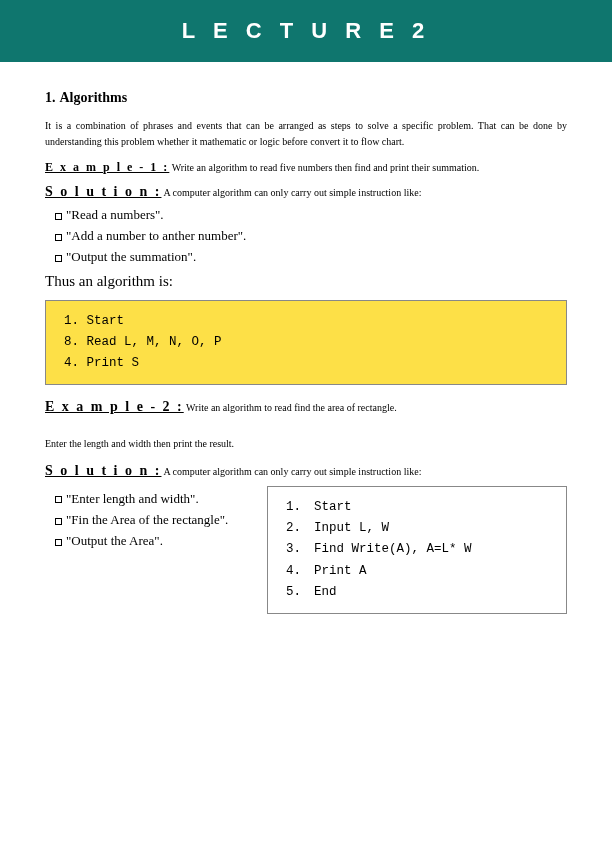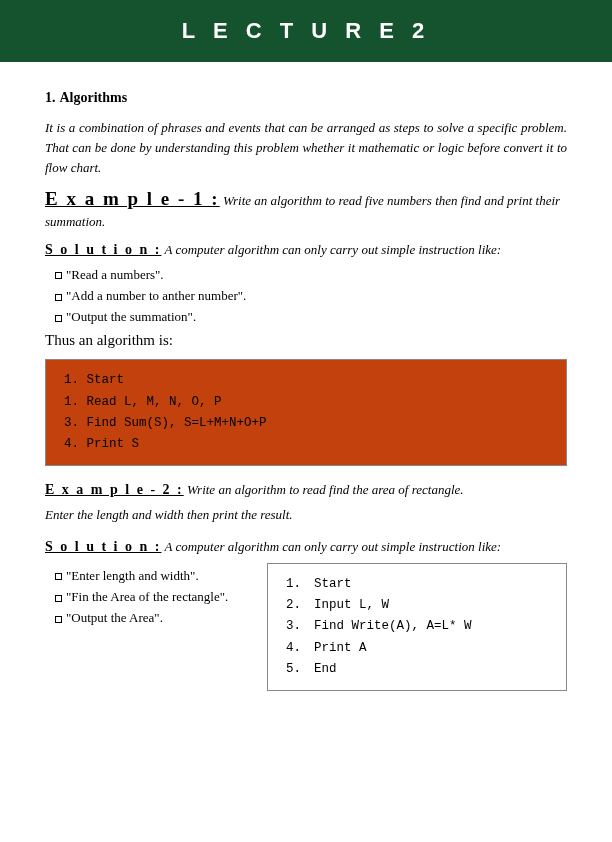--- a/index.html
+++ b/index.html
@@ -7,21 +7,21 @@
       width: 612px;
       min-height: 842px;
       background: #fff;
       font-family: 'Times New Roman', Times, serif;
       font-size: 13px;
       color: #000;
       padding: 0;
     }
 
     .header-bar {
-      background: #14532d;
+      background: #0f766e;
       width: 100%;
       padding: 18px 20px;
       text-align: center;
     }
     .header-title {
       color: #fff;
       font-size: 22px;
       font-weight: bold;
       letter-spacing: 6px;
       font-family: Arial, sans-serif;
@@ -32,41 +32,40 @@
     }
 
     .section-heading {
       font-weight: bold;
       font-size: 14px;
       margin-bottom: 6px;
     }
 
     .body-text {
       text-align: justify;
-      font-size: 13px;
+      font-size: 10px;
       line-height: 1.55;
       margin-bottom: 6px;
-      font-style: italic;
     }
 
     .bullet-item {
       margin-left: 10px;
       margin-bottom: 3px;
       font-size: 13px;
       line-height: 1.4;
     }
 
     .algo-box {
       border: 1.5px solid #888;
       padding: 10px 18px;
       margin: 10px 0 14px 0;
       font-family: 'Courier New', Courier, monospace;
       font-size: 12.5px;
       line-height: 1.7;
-      background: #c2410c;
+      background: #fde047;
     }
 
     .algo-box-right {
       border: 1.5px solid #888;
       padding: 10px 18px;
       margin: 0 0 0 auto;
       font-family: 'Courier New', Courier, monospace;
       font-size: 12.5px;
       line-height: 1.7;
       background: #fff;
@@ -111,21 +110,21 @@
 <div class="content">
 
   <div style="display:flex; gap:4px; margin-bottom:6px; margin-top:8px;">
     <span class="section-heading">1.</span>
     <span class="section-heading">Algorithms</span>
   </div>
 
   <p class="body-text">It is a combination of phrases and events that can be arranged as steps to solve a specific problem. That can be done by understanding this problem whether it mathematic or logic before convert it to flow chart.</p>
 
   <div style="margin-top:10px; margin-bottom:4px;">
-    <span class="underline-bold" style="letter-spacing:2px; font-size:19px;">E x a m p l e - 1 :</span><span class="body-text" style="display:inline;"> Write an algorithm to read five numbers then find and print their summation.</span>
+    <span class="underline-bold" style="letter-spacing:2px; font-size:12px;">E x a m p l e - 1 :</span><span class="body-text" style="display:inline;"> Write an algorithm to read five numbers then find and print their summation.</span>
   </div>
 
   <div style="margin-top:8px; margin-bottom:6px;">
     <span class="underline-bold" style="letter-spacing:2px; font-size:14px;">S o l u t i o n :</span><span class="body-text" style="display:inline;"> A computer algorithm can only carry out simple instruction like:</span>
   </div>
 
   <div>
     <div class="bullet-item">
       <span class="small-square"></span><span>"Read a numbers".</span>
     </div>
@@ -134,26 +133,25 @@
     </div>
     <div class="bullet-item">
       <span class="small-square"></span><span>"Output the summation".</span>
     </div>
   </div>
 
   <p style="margin-top:6px; font-size:15px;">Thus an algorithm is:</p>
 
   <div class="algo-box">
     <div>1. Start</div>
-    <div>1. Read L, M, N, O, P</div>
-    <div>3. Find Sum(S),  S=L+M+N+O+P</div>
+    <div>8. Read L, M, N, O, P</div>
     <div>4. Print S</div>
   </div>
 
-  <div style="margin-top:4px; margin-bottom:4px;">
+  <div style="margin-top:4px; margin-bottom:20px;">
     <span class="underline-bold" style="letter-spacing:2px; font-size:14px;">E x a m p l e - 2 :</span><span class="body-text" style="display:inline;"> Write an algorithm to read find the area of rectangle.</span>
   </div>
 
   <p class="body-text" style="margin-bottom:12px;">Enter the length and width then print the result.</p>
 
   <div style="margin-top:4px; margin-bottom:6px;">
     <span class="underline-bold" style="letter-spacing:2px; font-size:14px;">S o l u t i o n :</span><span class="body-text" style="display:inline;"> A computer algorithm can only carry out simple instruction like:</span>
   </div>
 
   <div class="example2-block">

